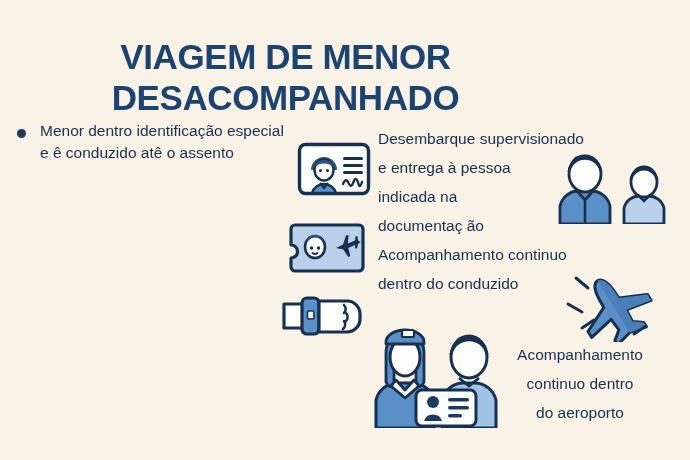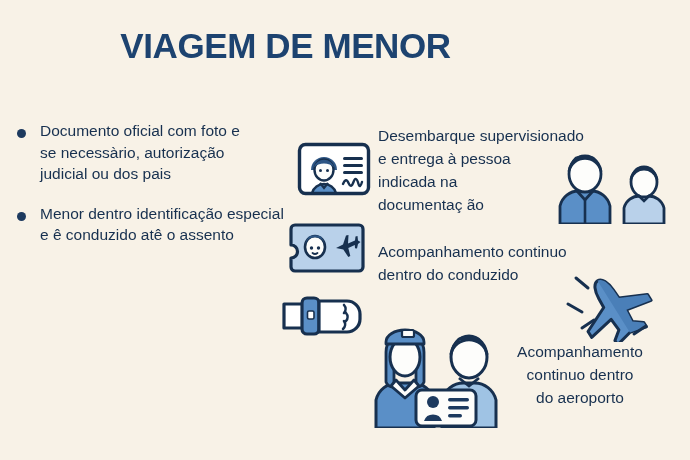--- a/index.html
+++ b/index.html
@@ -18,21 +18,21 @@
     position: relative;
     width: 690px;
     height: 460px;
     background: #f8f2e7;
   }
 
   
   .title {
     position: absolute;
     left: 0;
-    top: 25px;
+    top: 36px;
     width: 571px;
     text-align: center;
     color: #1d4370;
     font-weight: bold;
     font-size: 35px;
     line-height: 41px;
     letter-spacing: -0.4px;
   }
   .title .line {
     display: block;
@@ -65,21 +65,21 @@
     font-size: 15.5px;
     line-height: 21.5px;
     white-space: pre-line;
   }
 
   
   .rtext {
     position: absolute;
     color: #17304f;
     font-size: 15.5px;
-    line-height: 23px;
+    line-height: 29px;
     white-space: pre-line;
   }
   #rt-1 { left: 378px; top: 124px; width: 230px; }
   #rt-2 { left: 378px; top: 240px; width: 220px; }
   #rt-3 { left: 490px; top: 340px; width: 180px; text-align: center; }
 
   
   .icon {
     position: absolute;
   }
@@ -92,30 +92,25 @@
 
   svg { display: block; }
 </style>
 </head>
 <body>
 
 <div class="page">
 
   <div class="title">
     <span class="line">VIAGEM DE MENOR</span>
+    <span class="line">DESACOMPANHADO</span>
   </div>
 
   <div class="bullet-list">
 
-    <div class="bullet-item">
-      <span class="bullet-dot"></span>
-      <span class="bullet-text">Documento oficial com foto e
-se necessàrio, autorização
-judicial ou dos pais</span>
-    </div>
 
 
 
     <div class="bullet-item">
       <span class="bullet-dot"></span>
       <span class="bullet-text">Menor dentro identificação especial
 e ê conduzido atê o assento</span>
     </div>
 
   </div>

